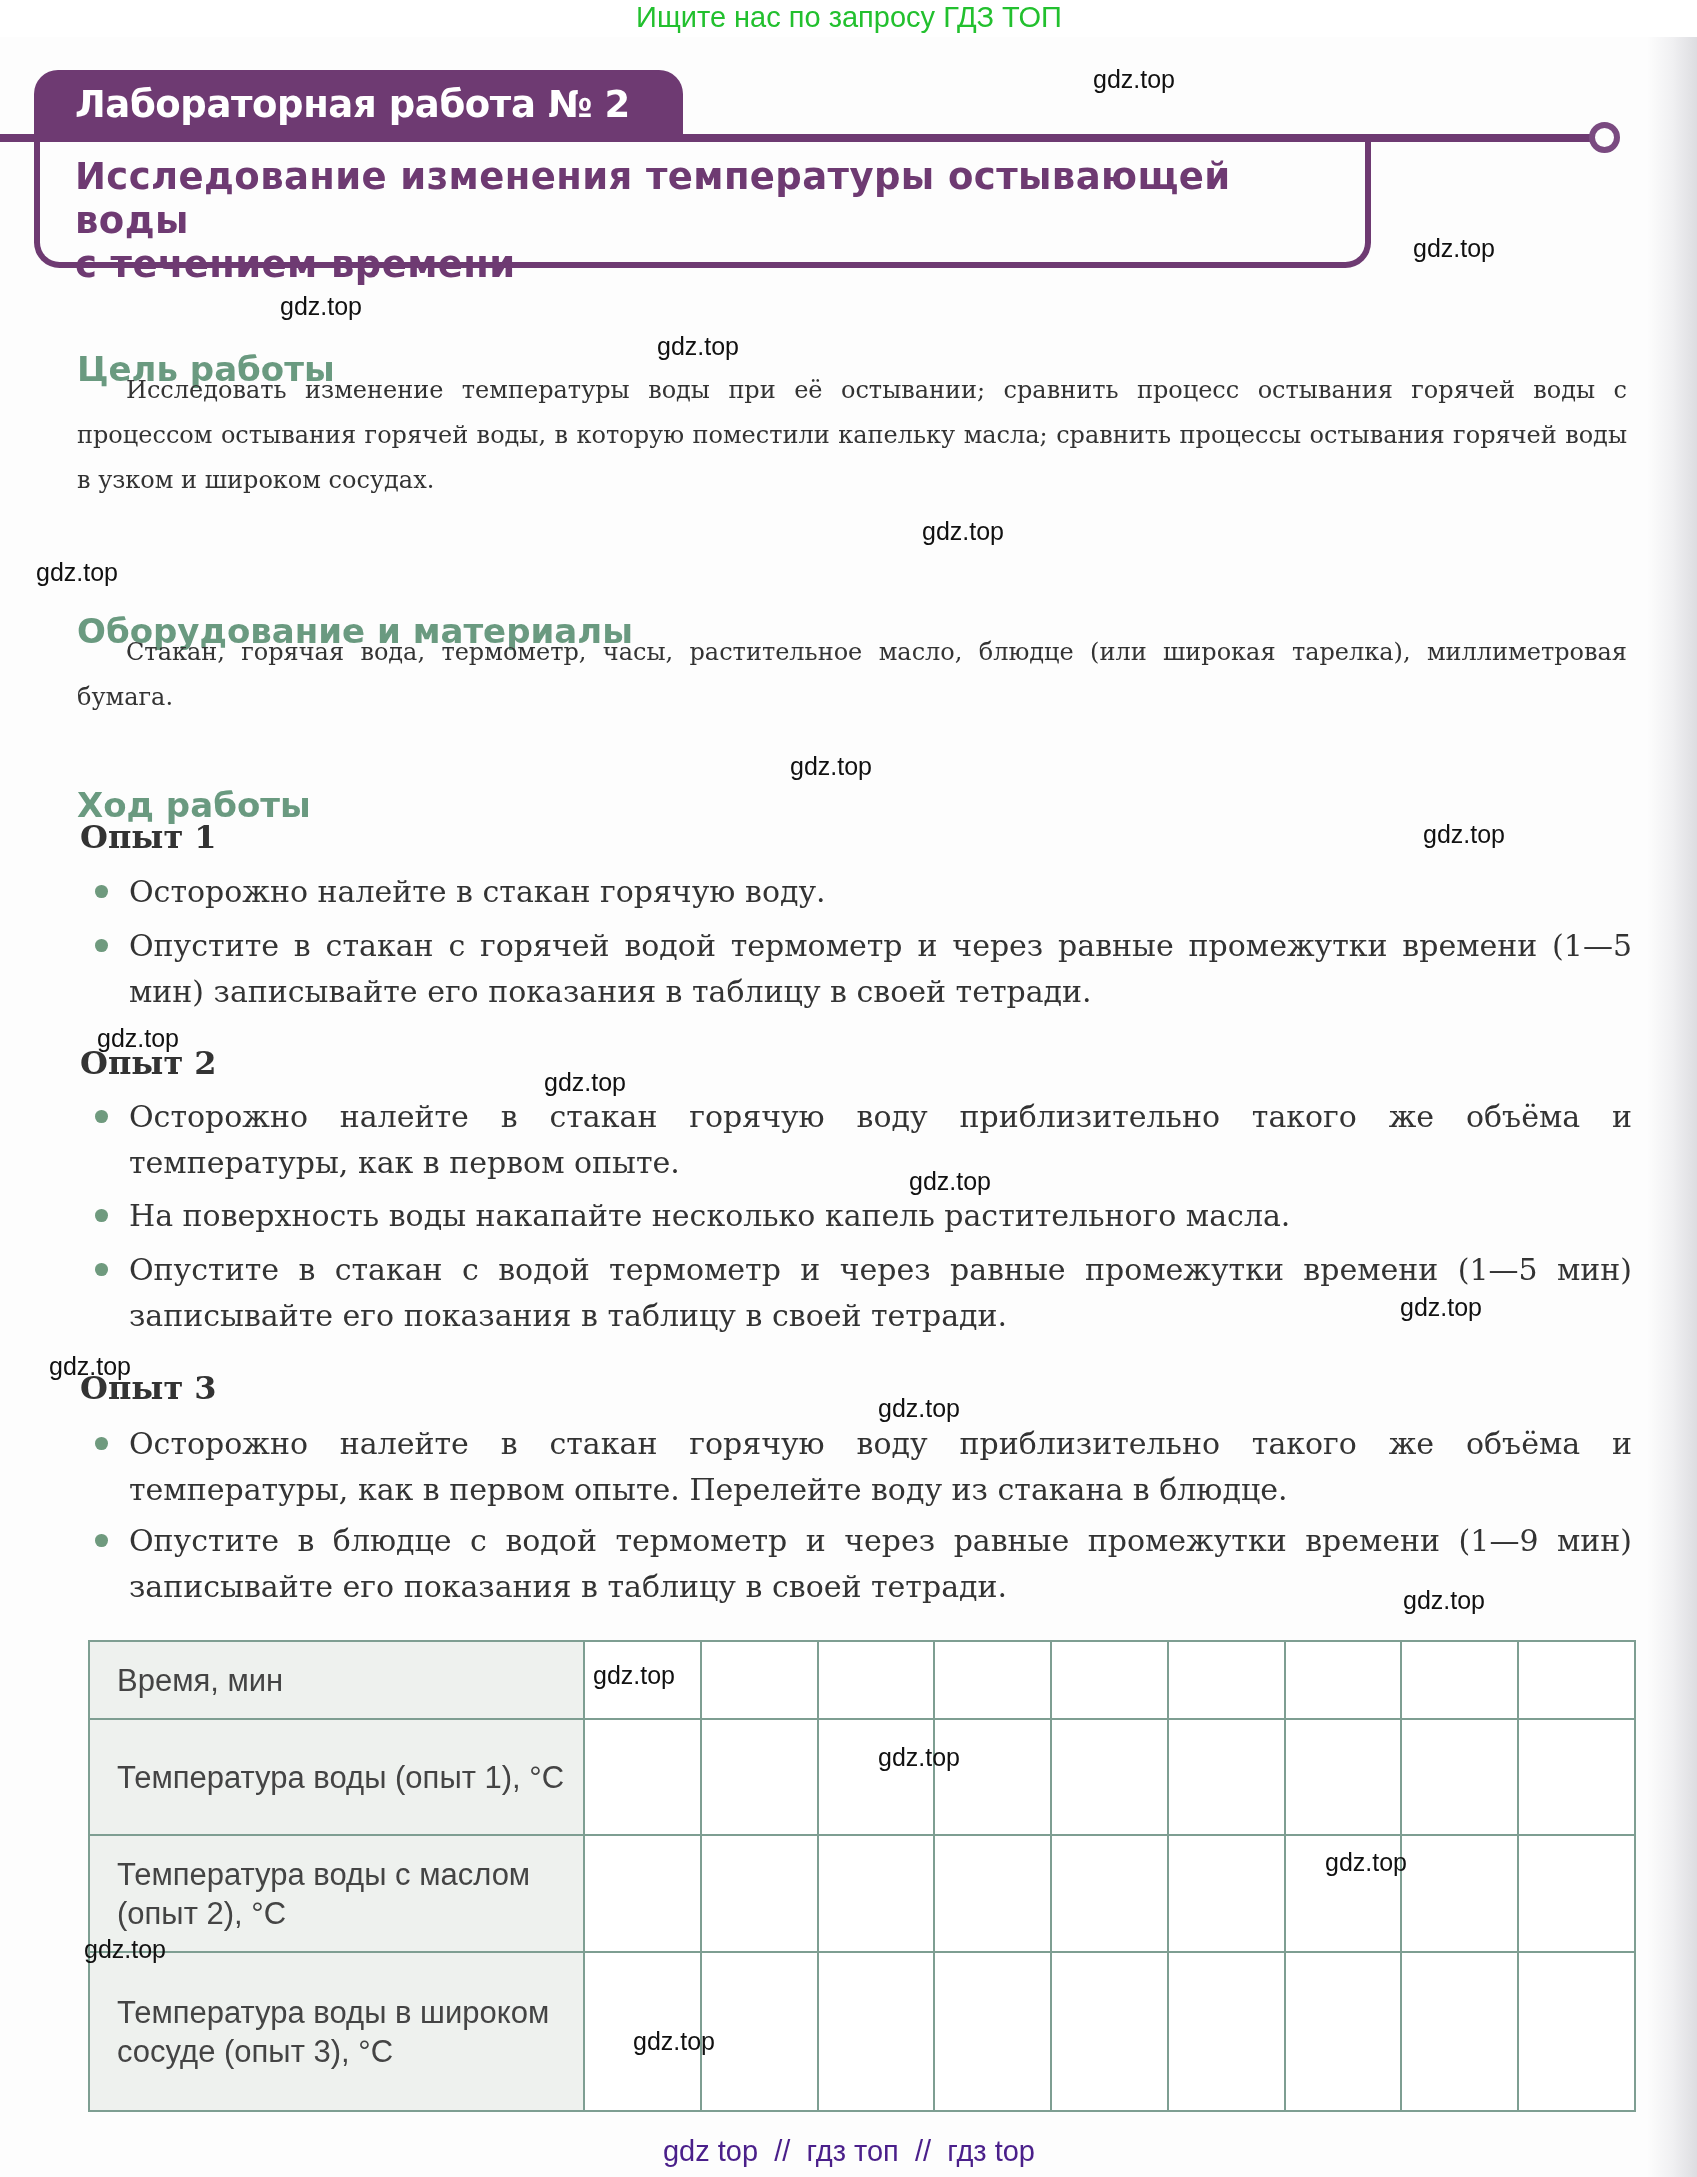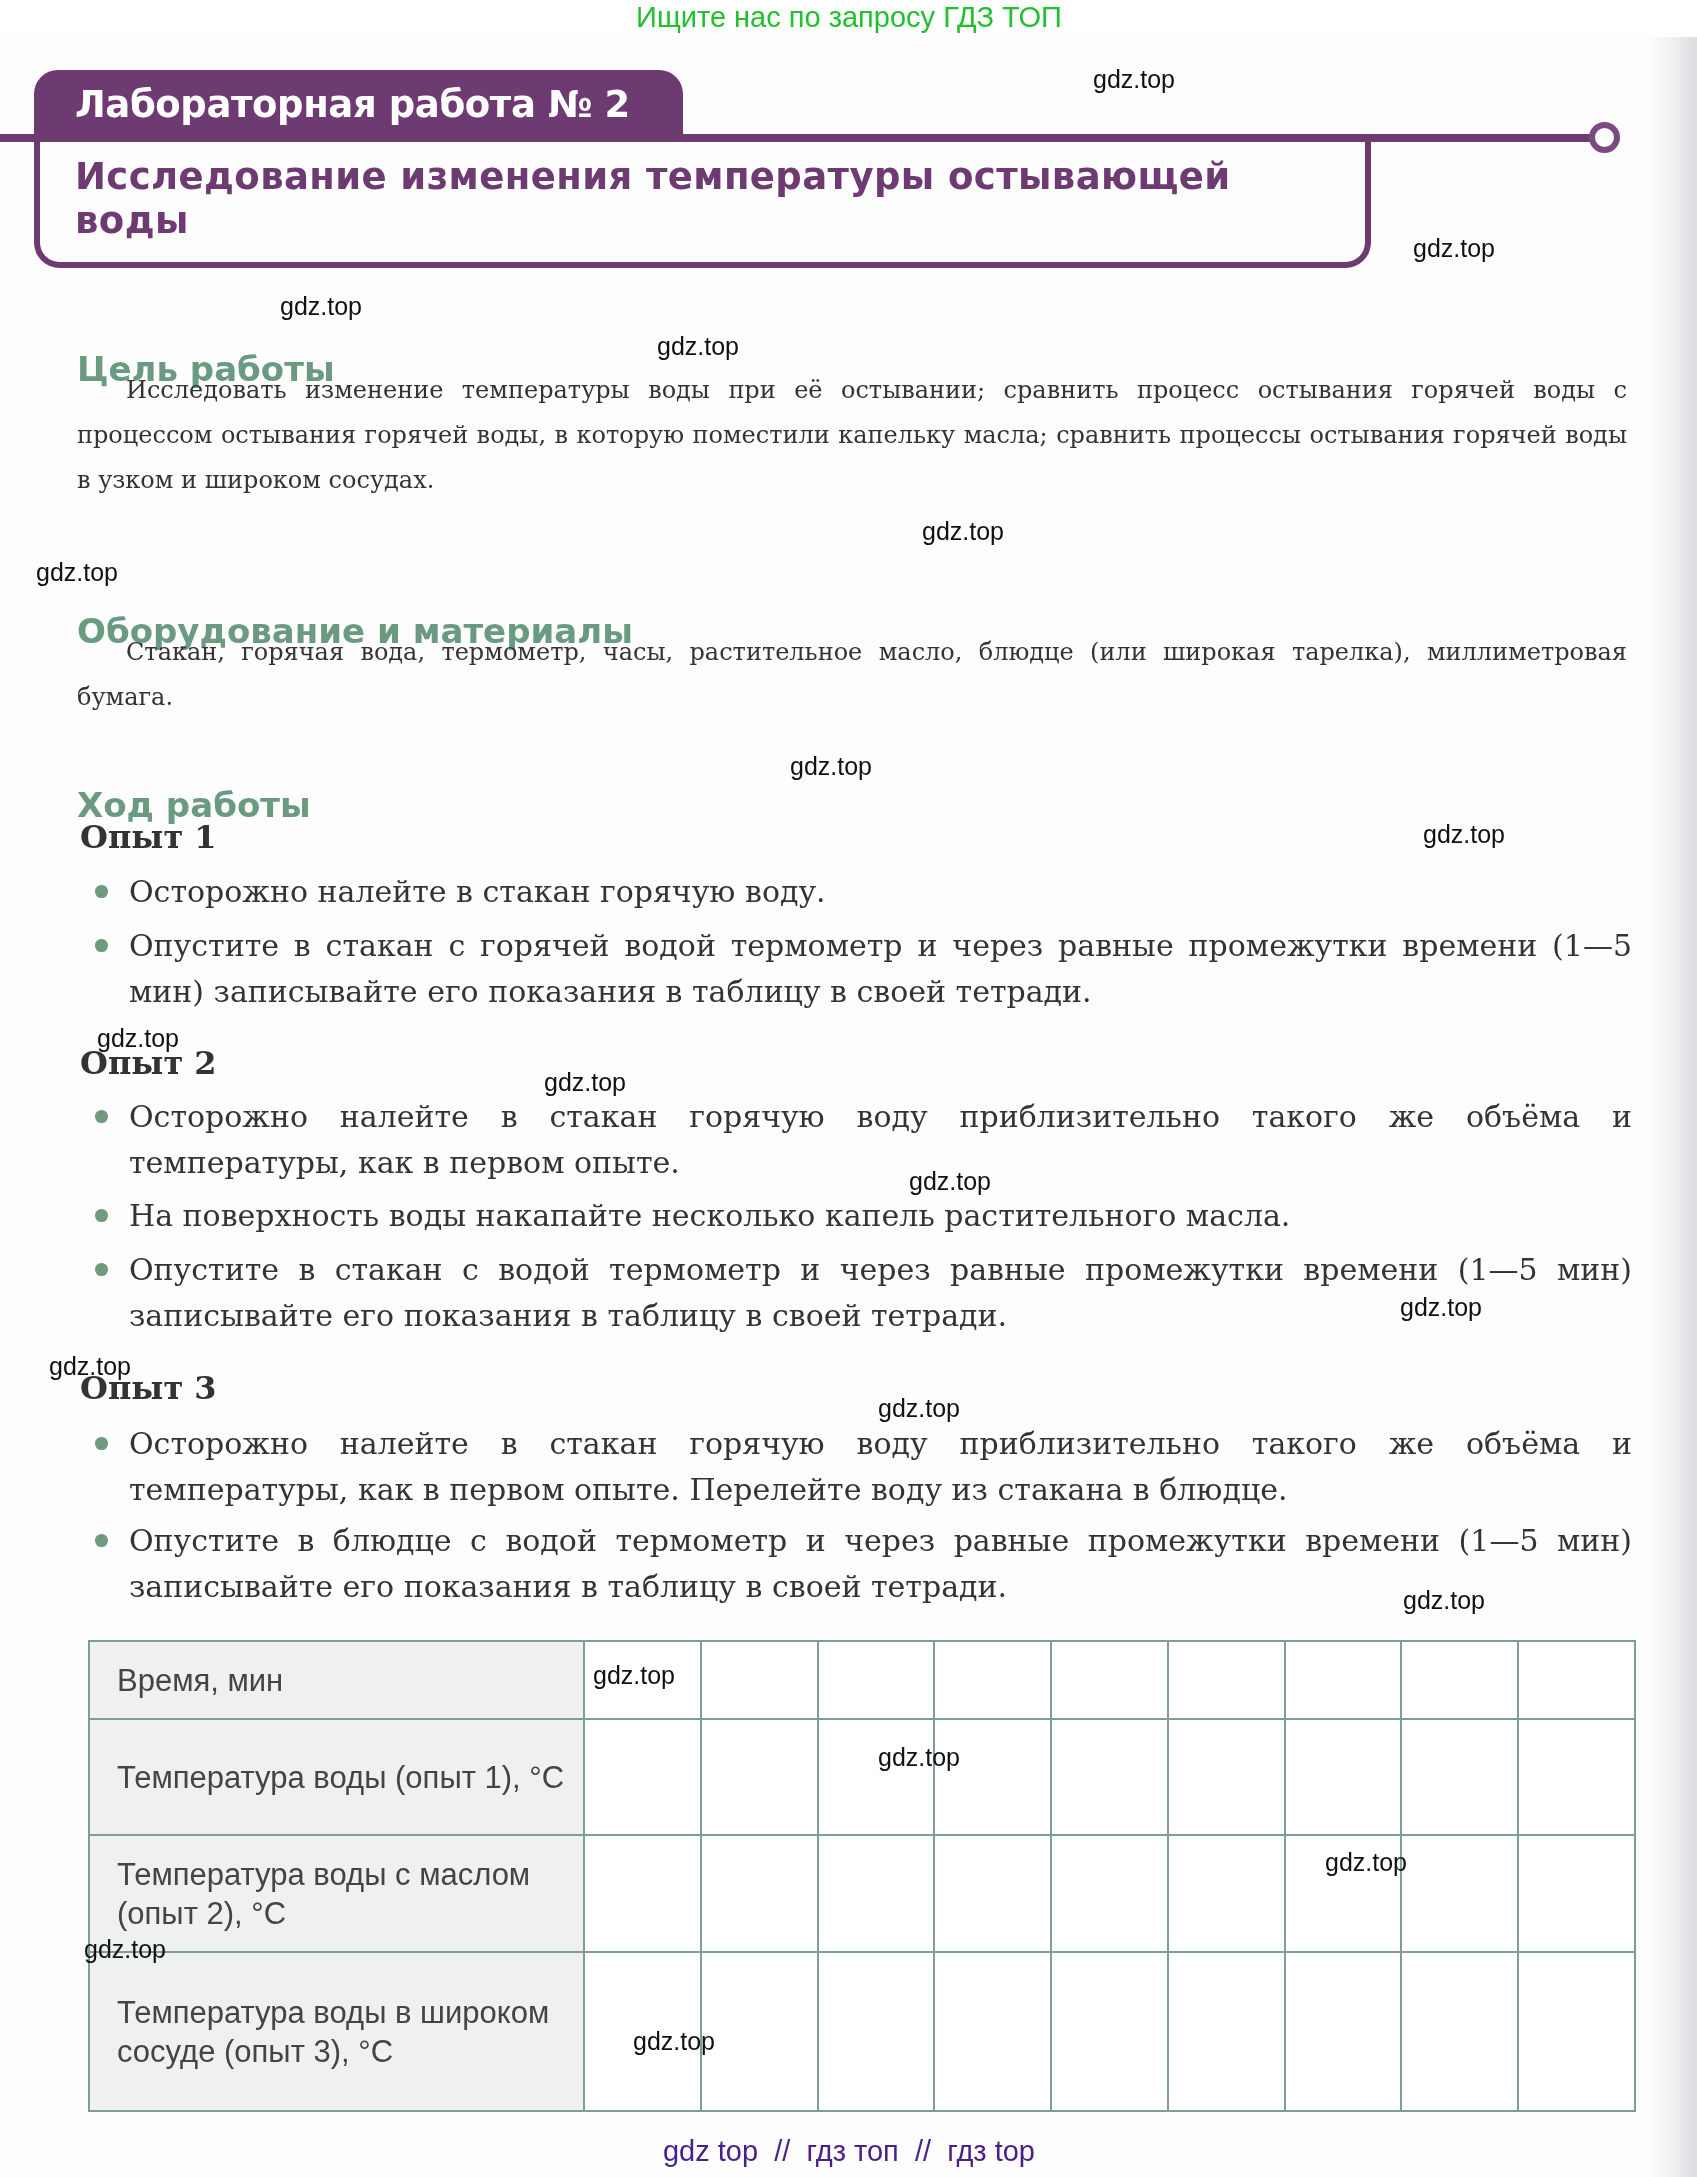--- a/index.html
+++ b/index.html
@@ -99,20 +99,21 @@
 
 <div class="top-banner">Ищите нас по запросу ГДЗ ТОП</div>
 
 <div class="hdr-tab"></div>
 <div class="hdr-tab-title">Лабораторная работа № 2</div>
 <div class="hdr-line"></div>
 <div class="hdr-circle"></div>
 <div class="hdr-box"></div>
 <div class="hdr-subtitle">
   <div>Исследование изменения температуры остывающей воды</div>
+  <div>с течением времени</div>
 </div>
 
 <div class="sec-heading" style="top:317px;">Цель работы</div>
 <div class="para" style="top:368px;"><span class="indent"></span><span>Исследовать изменение температуры воды при её остывании; сравнить процесс остывания горячей воды с процессом остывания горячей воды, в которую поместили капельку масла; сравнить процессы остывания горячей воды в узком и широком сосудах.</span></div>
 
 <div class="sec-heading" style="top:579px;">Оборудование и материалы</div>
 <div class="para" style="top:630px;"><span class="indent"></span><span>Стакан, горячая вода, термометр, часы, растительное масло, блюдце (или широкая тарелка), миллиметровая бумага.</span></div>
 
 <div class="sec-heading" style="top:753px;">Ход работы</div>
 
@@ -120,21 +121,21 @@
 <div class="bullet" style="top:869px;"><span class="bullet-dot"></span><span>Осторожно налейте в стакан горячую воду.</span></div>
 <div class="bullet" style="top:923px;"><span class="bullet-dot"></span><span>Опустите в стакан с горячей водой термометр и через равные промежутки времени (1—5 мин) записывайте его показания в таблицу в своей тетради.</span></div>
 
 <div class="exp-title" style="top:1044px;">Опыт 2</div>
 <div class="bullet" style="top:1094px;"><span class="bullet-dot"></span><span>Осторожно налейте в стакан горячую воду приблизительно такого же объёма и температуры, как в первом опыте.</span></div>
 <div class="bullet" style="top:1193px;"><span class="bullet-dot"></span><span>На поверхность воды накапайте несколько капель растительного масла.</span></div>
 <div class="bullet" style="top:1247px;"><span class="bullet-dot"></span><span>Опустите в стакан с водой термометр и через равные промежутки времени (1—5 мин) записывайте его показания в таблицу в своей тетради.</span></div>
 
 <div class="exp-title" style="top:1369px;">Опыт 3</div>
 <div class="bullet" style="top:1421px;"><span class="bullet-dot"></span><span>Осторожно налейте в стакан горячую воду приблизительно такого же объёма и температуры, как в первом опыте. Перелейте воду из стакана в блюдце.</span></div>
-<div class="bullet" style="top:1518px;"><span class="bullet-dot"></span><span>Опустите в блюдце с водой термометр и через равные промежутки времени (1—5 мин) записывайте его показания в таблицу в своей тетради.</span></div>
+<div class="bullet" style="top:1518px;"><span class="bullet-dot"></span><span>Опустите в блюдце с водой термометр и через равные промежутки времени (1—9 мин) записывайте его показания в таблицу в своей тетради.</span></div>
 
 <table class="data-table">
   <tbody>
       <tr style="height:78px;">
     <td class="lbl">Время, мин</td>
     <td class="cell"></td>
         <td class="cell"></td>
         <td class="cell"></td>
     <td class="cell"></td>
         <td class="cell"></td>

